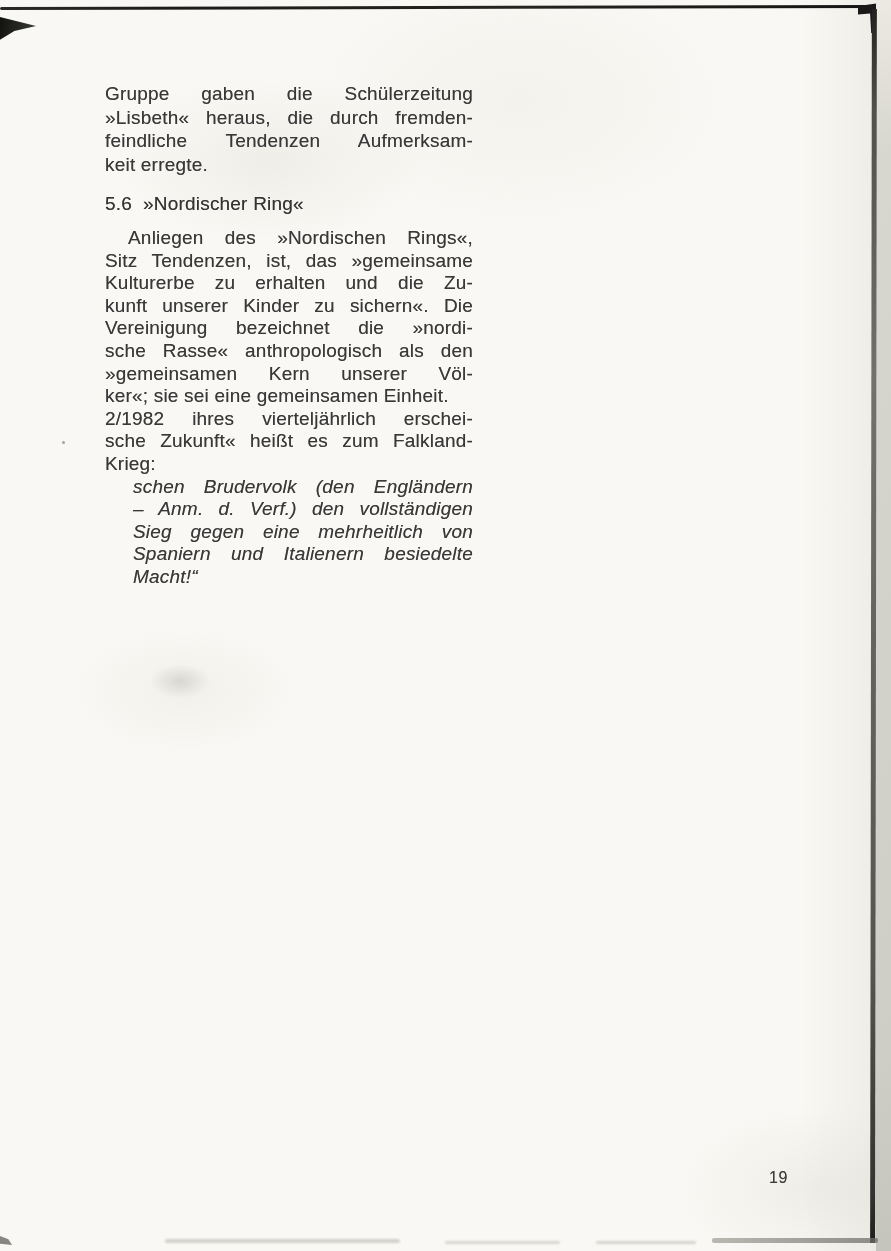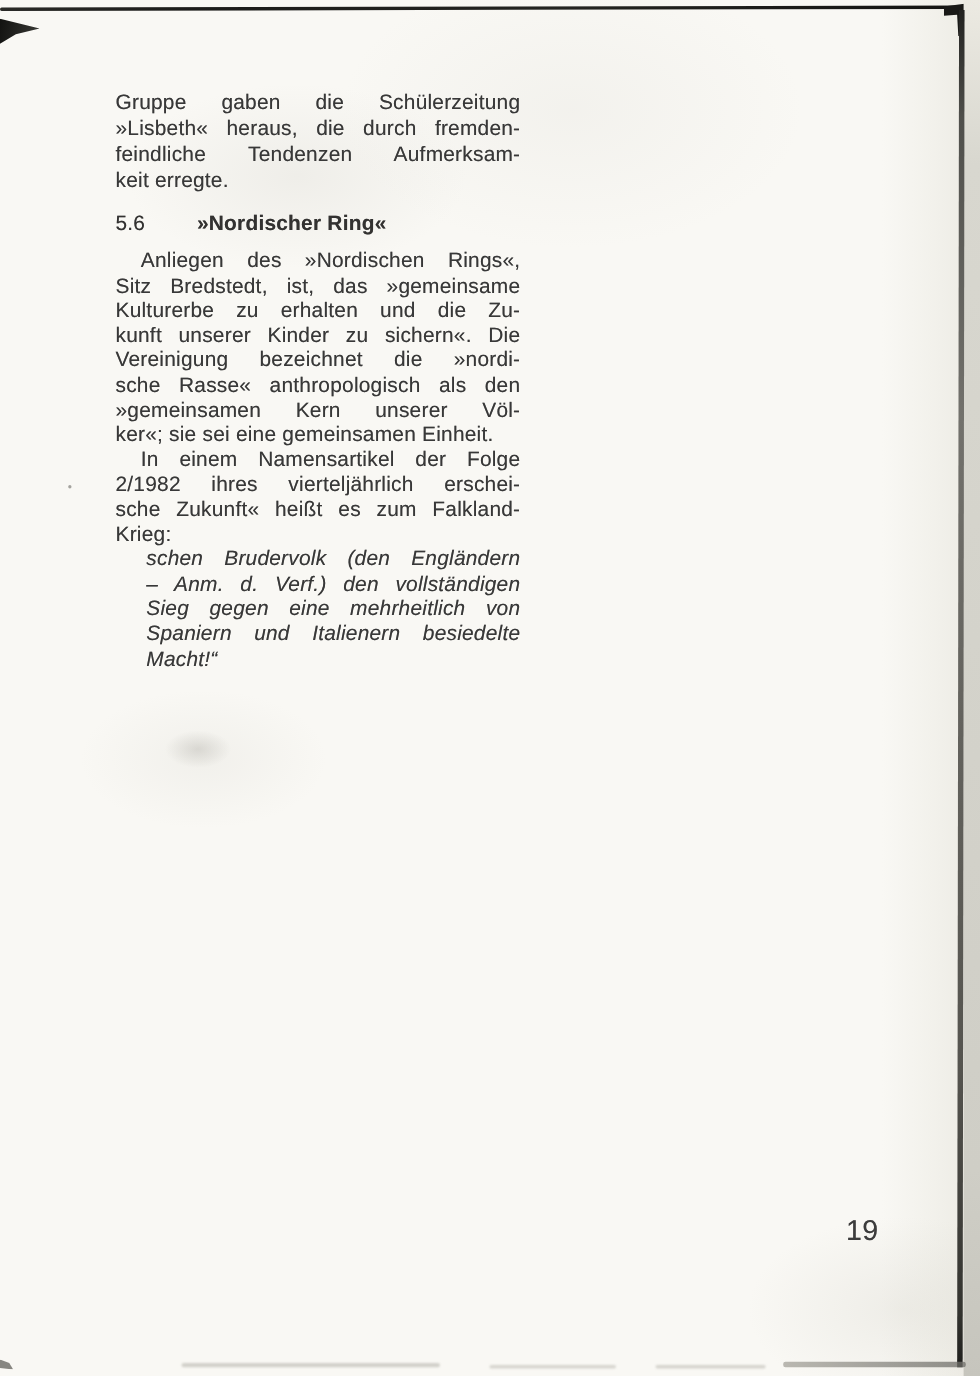--- a/index.html
+++ b/index.html
@@ -56,34 +56,34 @@
     top: 192px;
     width: 368px;
     font-size: 19px;
     line-height: 23px;
     letter-spacing: 0.2px;
     color: #333231;
     text-shadow: 0 0 0.4px rgba(50,50,49,0.55);
     white-space: nowrap;
   }
   .section-heading .sec-num { font-weight: 400; margin-right: 11px; }
-  .section-heading .sec-title { font-weight: 700; margin-left: 36px; }
+  .section-heading .sec-title { font-weight: 400; }
 
   .quote-block {
     margin-left: 28px;
     width: 340px;
     font-style: italic;
   }
   .quote-block .line { width: 340px; text-align: right; }
 
   .page-number {
     position: absolute;
     left: 769px;
-    top: 1103px;
-    font-size: 26px;
+    top: 1169px;
+    font-size: 16px;
     letter-spacing: 0.5px;
     color: #3c3c3c;
     text-shadow: 0 0 0.4px rgba(60,60,60,0.5);
   }
 
   
   .artifact { position: absolute; pointer-events: none; }
   .edge-top {
     left: 0; top: 6px;
     width: 878px; height: 3.4px;
@@ -160,31 +160,30 @@
       <div class="line end">keit erregte.</div>
     </div>
 
     <div class="section-heading">
       <span class="sec-num">5.6</span><span class="sec-title">»Nordischer Ring«</span>
     </div>
 
     <div class="para p-flow">
       <div>
         <div class="line indent">Anliegen des »Nordischen Rings«,</div>
-        <div class="line">Sitz Bredstedt, ist, das »gemeinsame</div>
+        <div class="line">Sitz Tendenzen, ist, das »gemeinsame</div>
         <div class="line">Kulturerbe zu erhalten und die Zu-</div>
         <div class="line">kunft unserer Kinder zu sichern«. Die</div>
         <div class="line">Vereinigung bezeichnet die »nordi-</div>
         <div class="line">sche Rasse« anthropologisch als den</div>
         <div class="line">»gemeinsamen Kern unserer Völ-</div>
         <div class="line end">ker«; sie sei eine gemeinsamen Einheit.</div>
       </div>
 
       <div>
-        <div class="line indent">In einem Namensartikel der Folge</div>
         <div class="line">2/1982 ihres vierteljährlich erschei-</div>
         <div class="line">sche Zukunft« heißt es zum Falkland-</div>
         <div class="line end">Krieg:</div>
       </div>
 
       <div class="quote-block">
         <div class="line">schen Brudervolk (den Engländern</div>
         <div class="line">– Anm. d. Verf.) den vollständigen</div>
         <div class="line">Sieg gegen eine mehrheitlich von</div>
         <div class="line">Spaniern und Italienern besiedelte</div>

